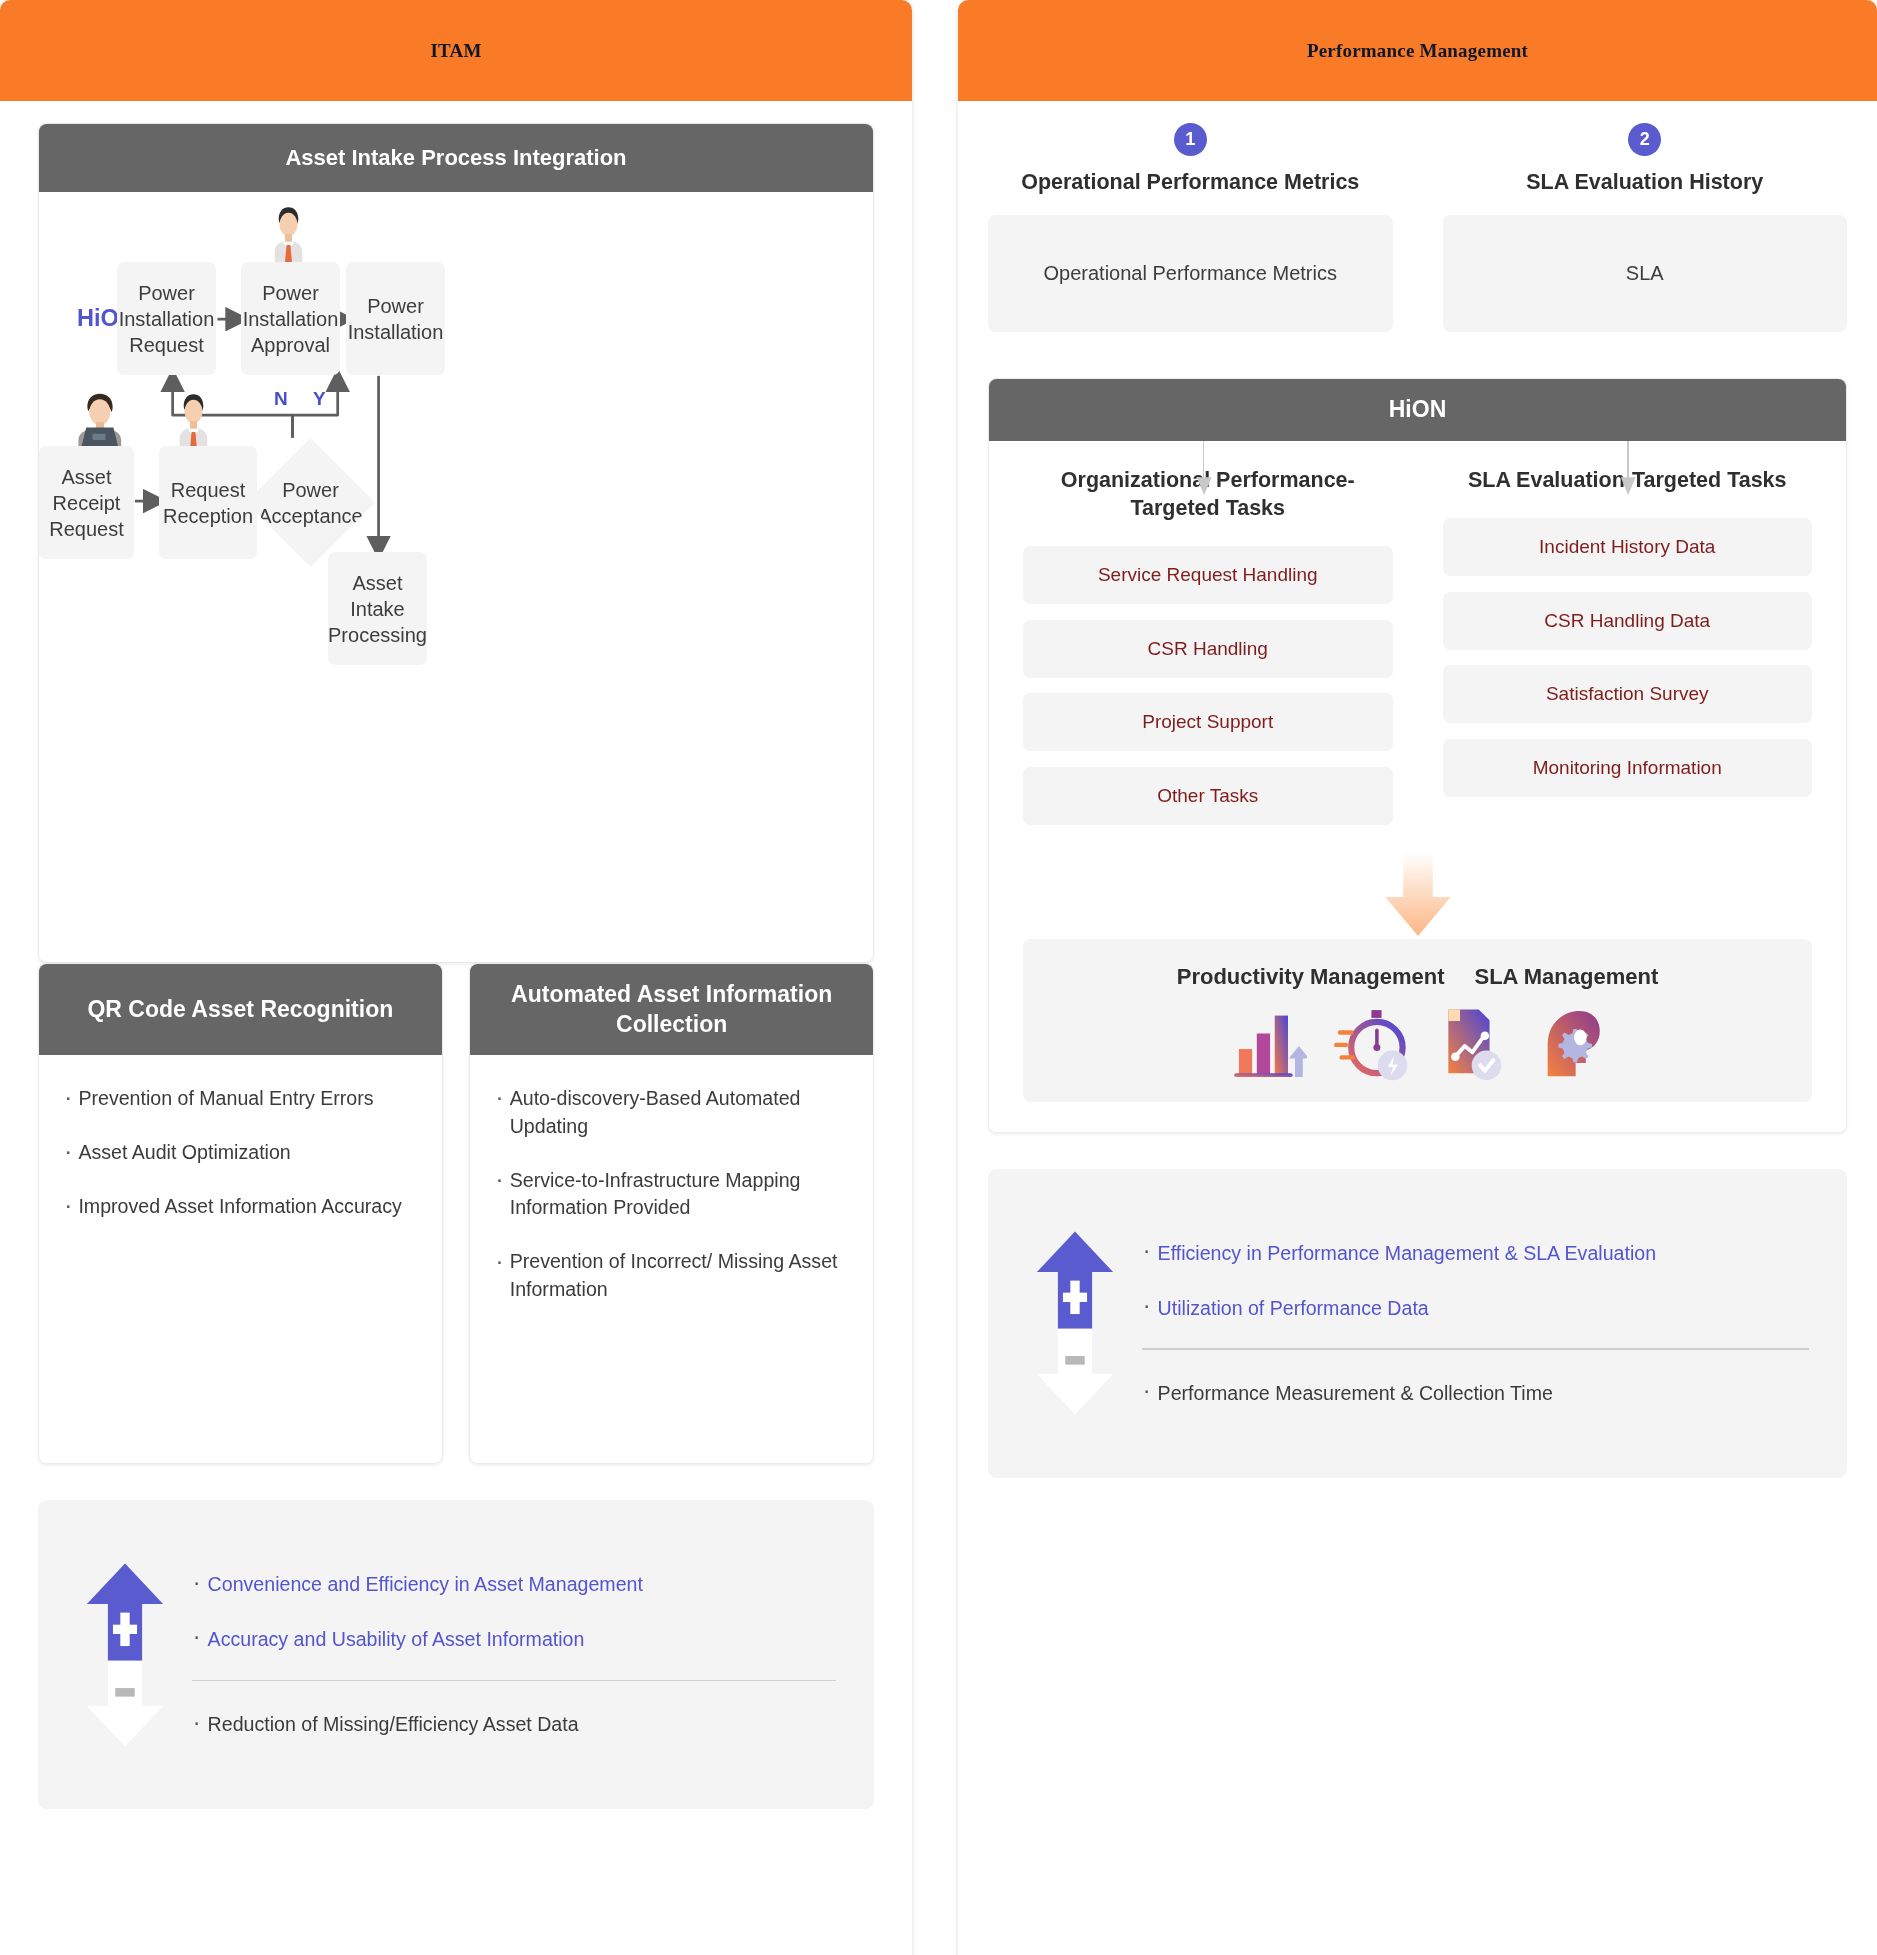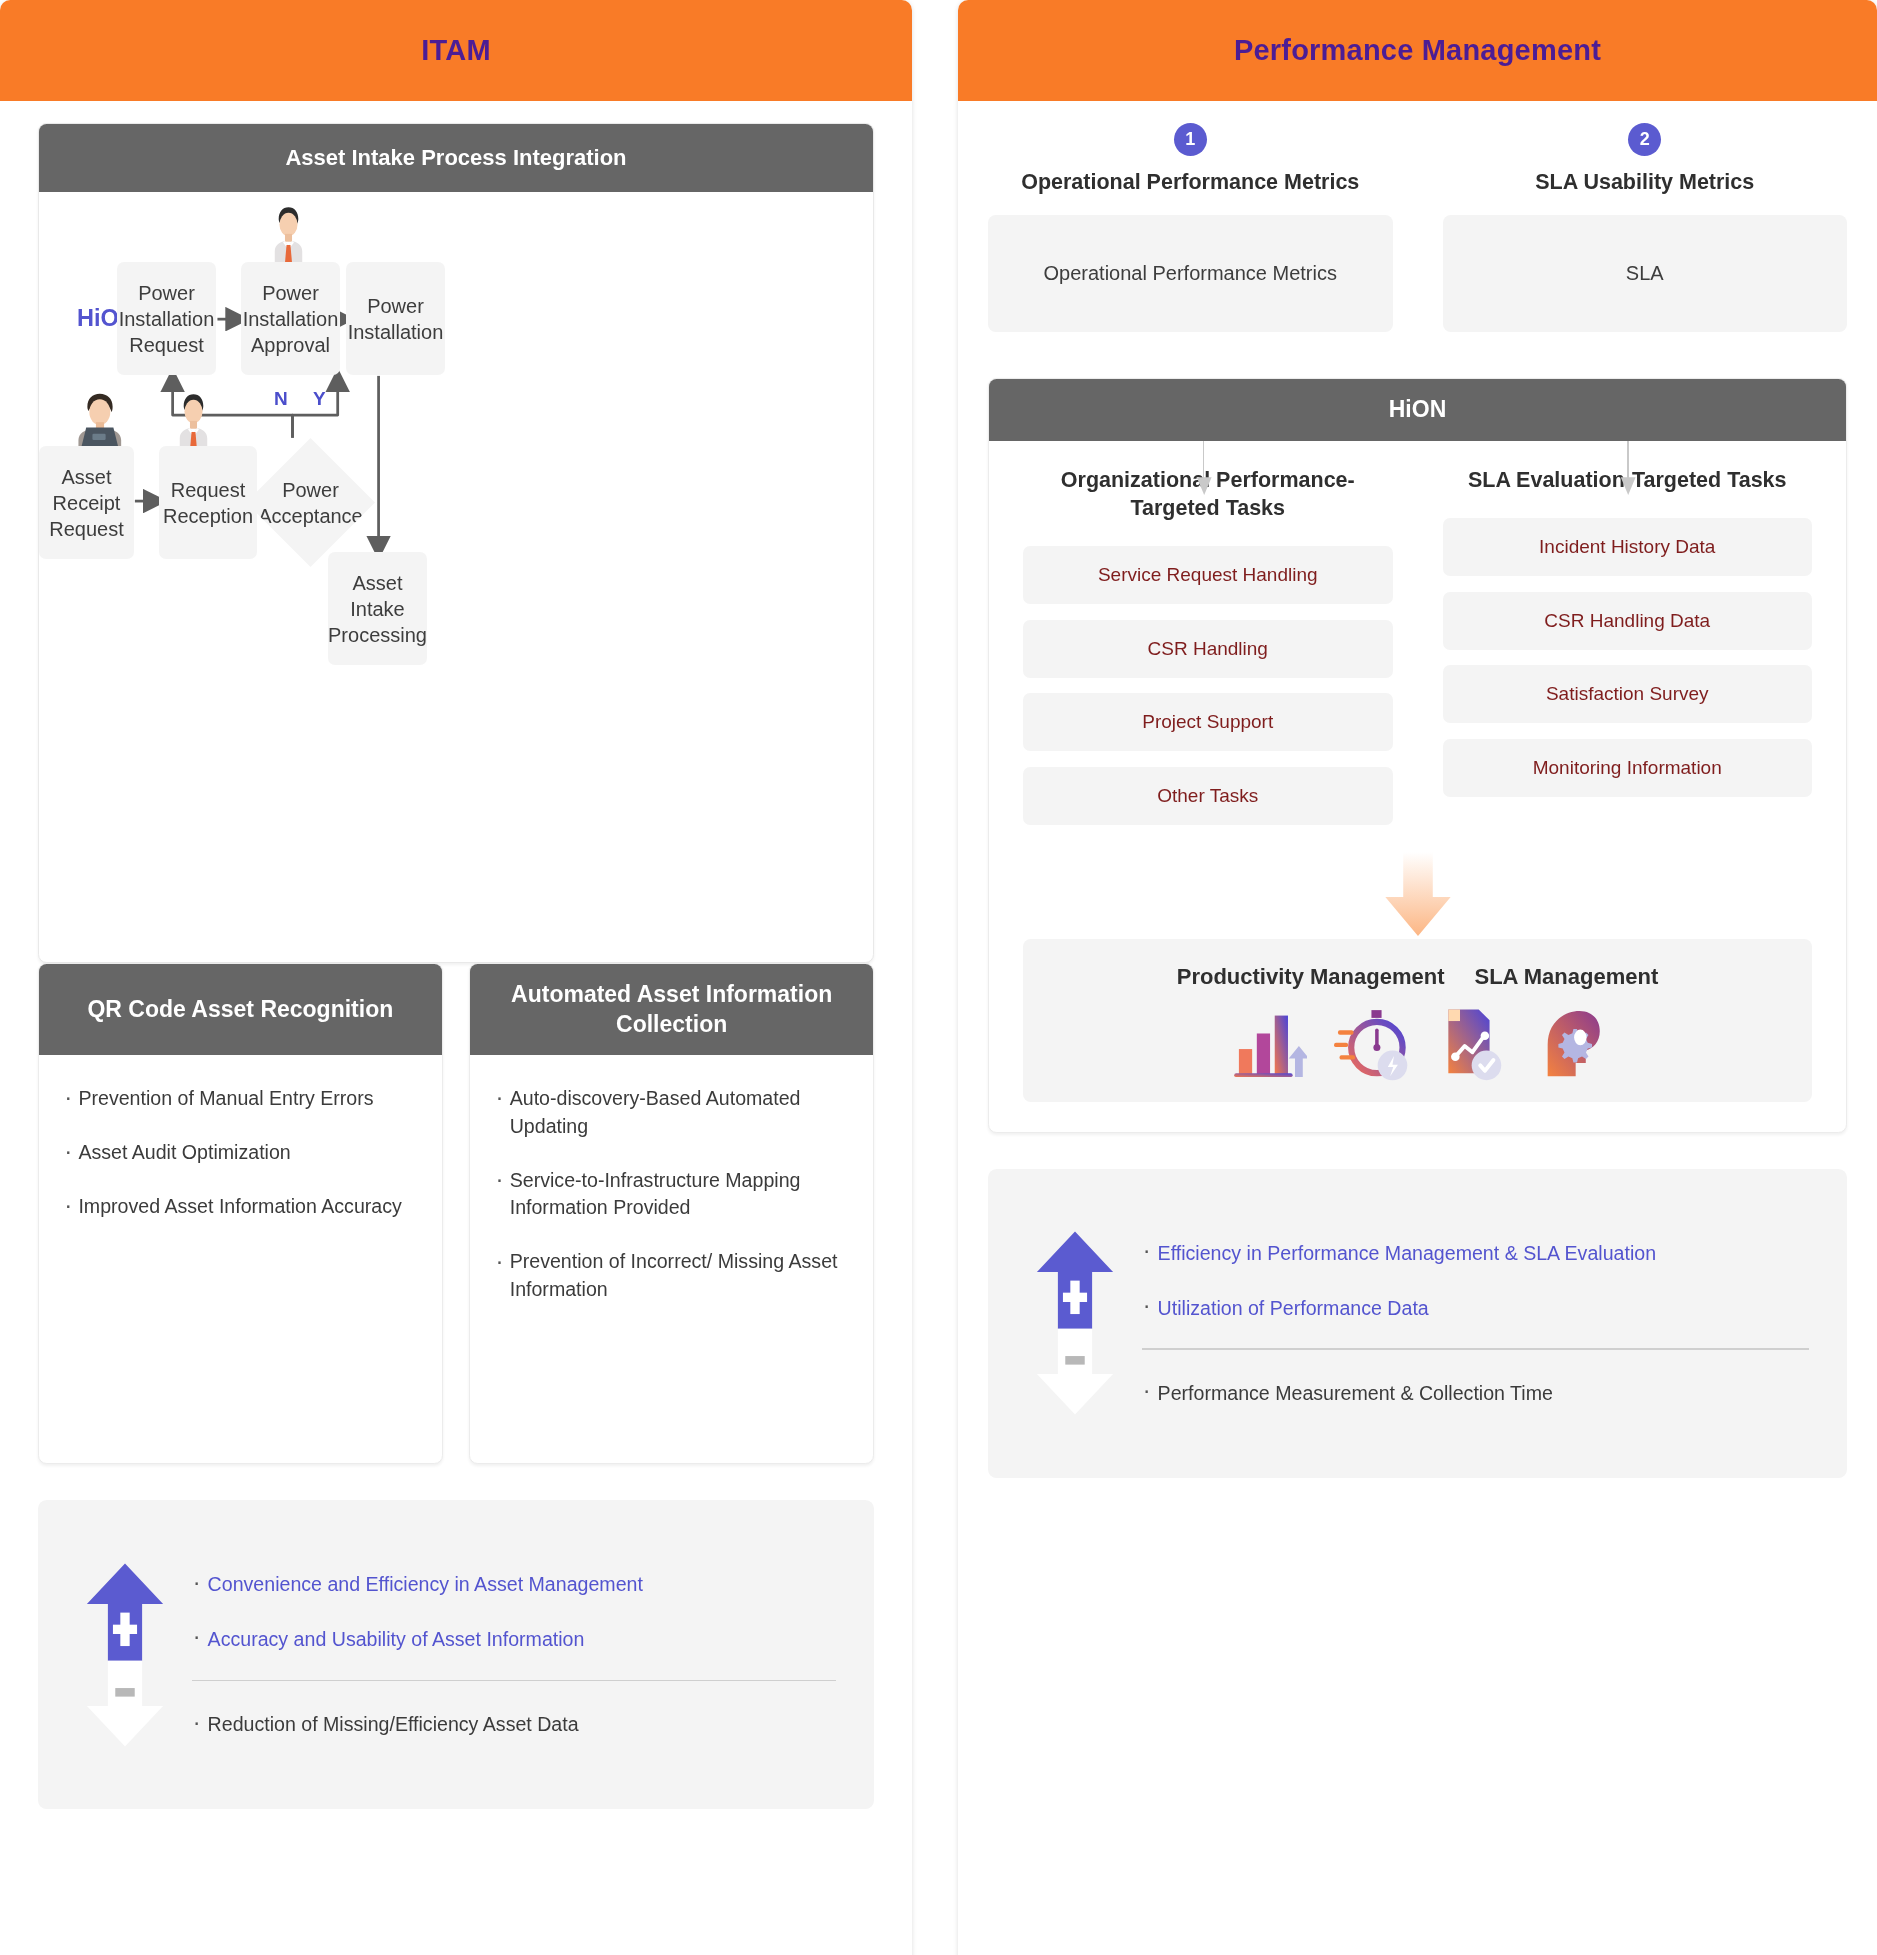--- a/index.html
+++ b/index.html
@@ -9,21 +9,21 @@
   .page { position:relative; width:1877px; height:2008px; display:flex; gap:46px; padding:0; }
 
   
   .panel { position:relative; background:#ffffff; border-radius:10.2px;
            box-shadow:0 1.6px 5.5px rgba(0,0,0,.13); overflow:hidden; }
   .panel-left  { width:912px; }
   .panel-right { width:919px; }
 
   .panel-header { height:101px; background:#F97B27; display:flex;
                   align-items:center; justify-content:center; }
-  .panel-header .title { color:#4c1d95; font-size:29px; font-weight:700; letter-spacing:0.2px; }
+  .panel-header .title { color:#0f172a; font-size:19px; font-weight:700; letter-spacing:0.2px;font-family:Liberation Serif, serif; }
 
   .panel-body { padding:22px 38px 0 38px; }
   .panel-body-right { padding:22px 30px 0 30px; }
 
   
   .card { border:1.2px solid #e9e9e9; border-radius:8.6px; background:#fff;
           box-shadow:0 1.2px 3.1px rgba(0,0,0,.06); overflow:hidden; }
   .card-head { background:#666666; color:#fff; display:flex; align-items:center;
                justify-content:center; text-align:center; font-weight:700; }
 
@@ -242,21 +242,21 @@
     <div class="panel-body panel-body-right">
 
       <div class="metric-cols" style="position:relative;">
         <div class="metric-col">
           <div class="badge">1</div>
           <div class="metric-title">Operational Performance Metrics</div>
           <div class="metric-box">Operational Performance Metrics</div>
         </div>
         <div class="metric-col">
           <div class="badge">2</div>
-          <div class="metric-title">SLA Usability Metrics</div>
+          <div class="metric-title">SLA Evaluation History</div>
           <div class="metric-box">SLA</div>
         </div>
       </div>
 
       <div class="hion-card">
         <div style="position:absolute; left:25%; top:-46px; width:1.2px; height:46px; background:#c9c9c9;"></div>
         <div style="position:absolute; left:74.5%; top:-46px; width:1.2px; height:46px; background:#c9c9c9;"></div>
 
         <div class="hion-head">HiON</div>
 

